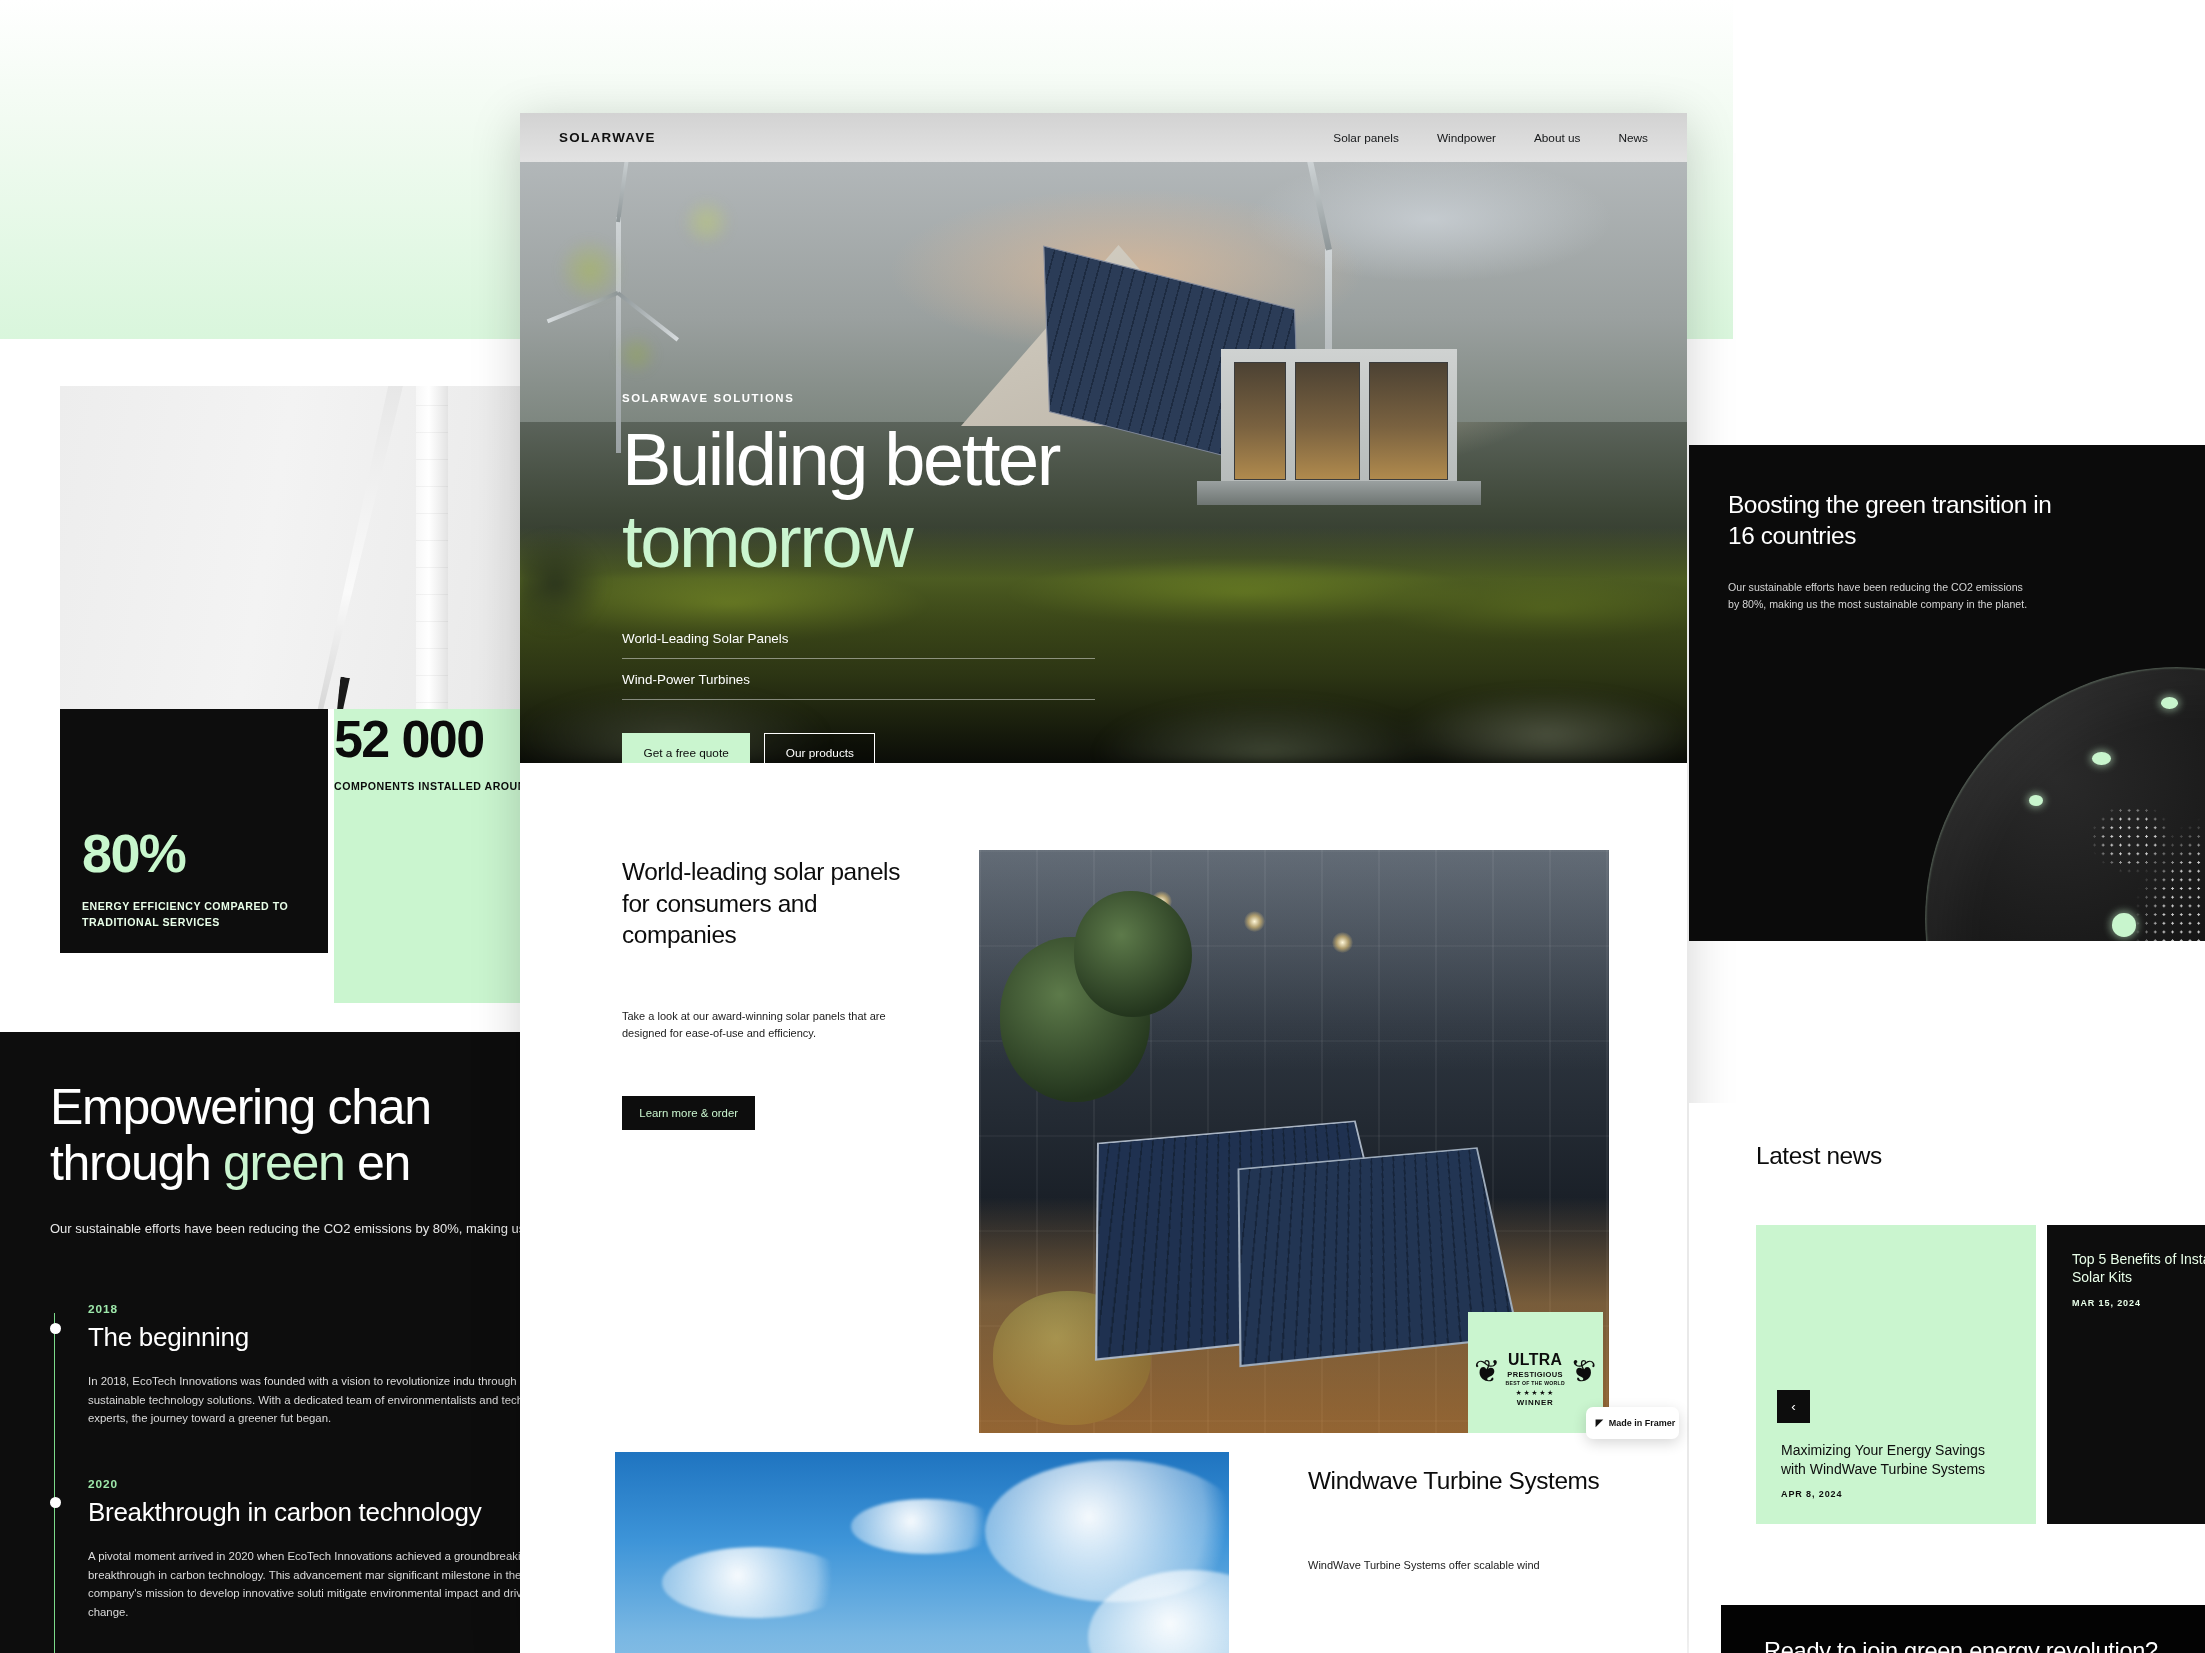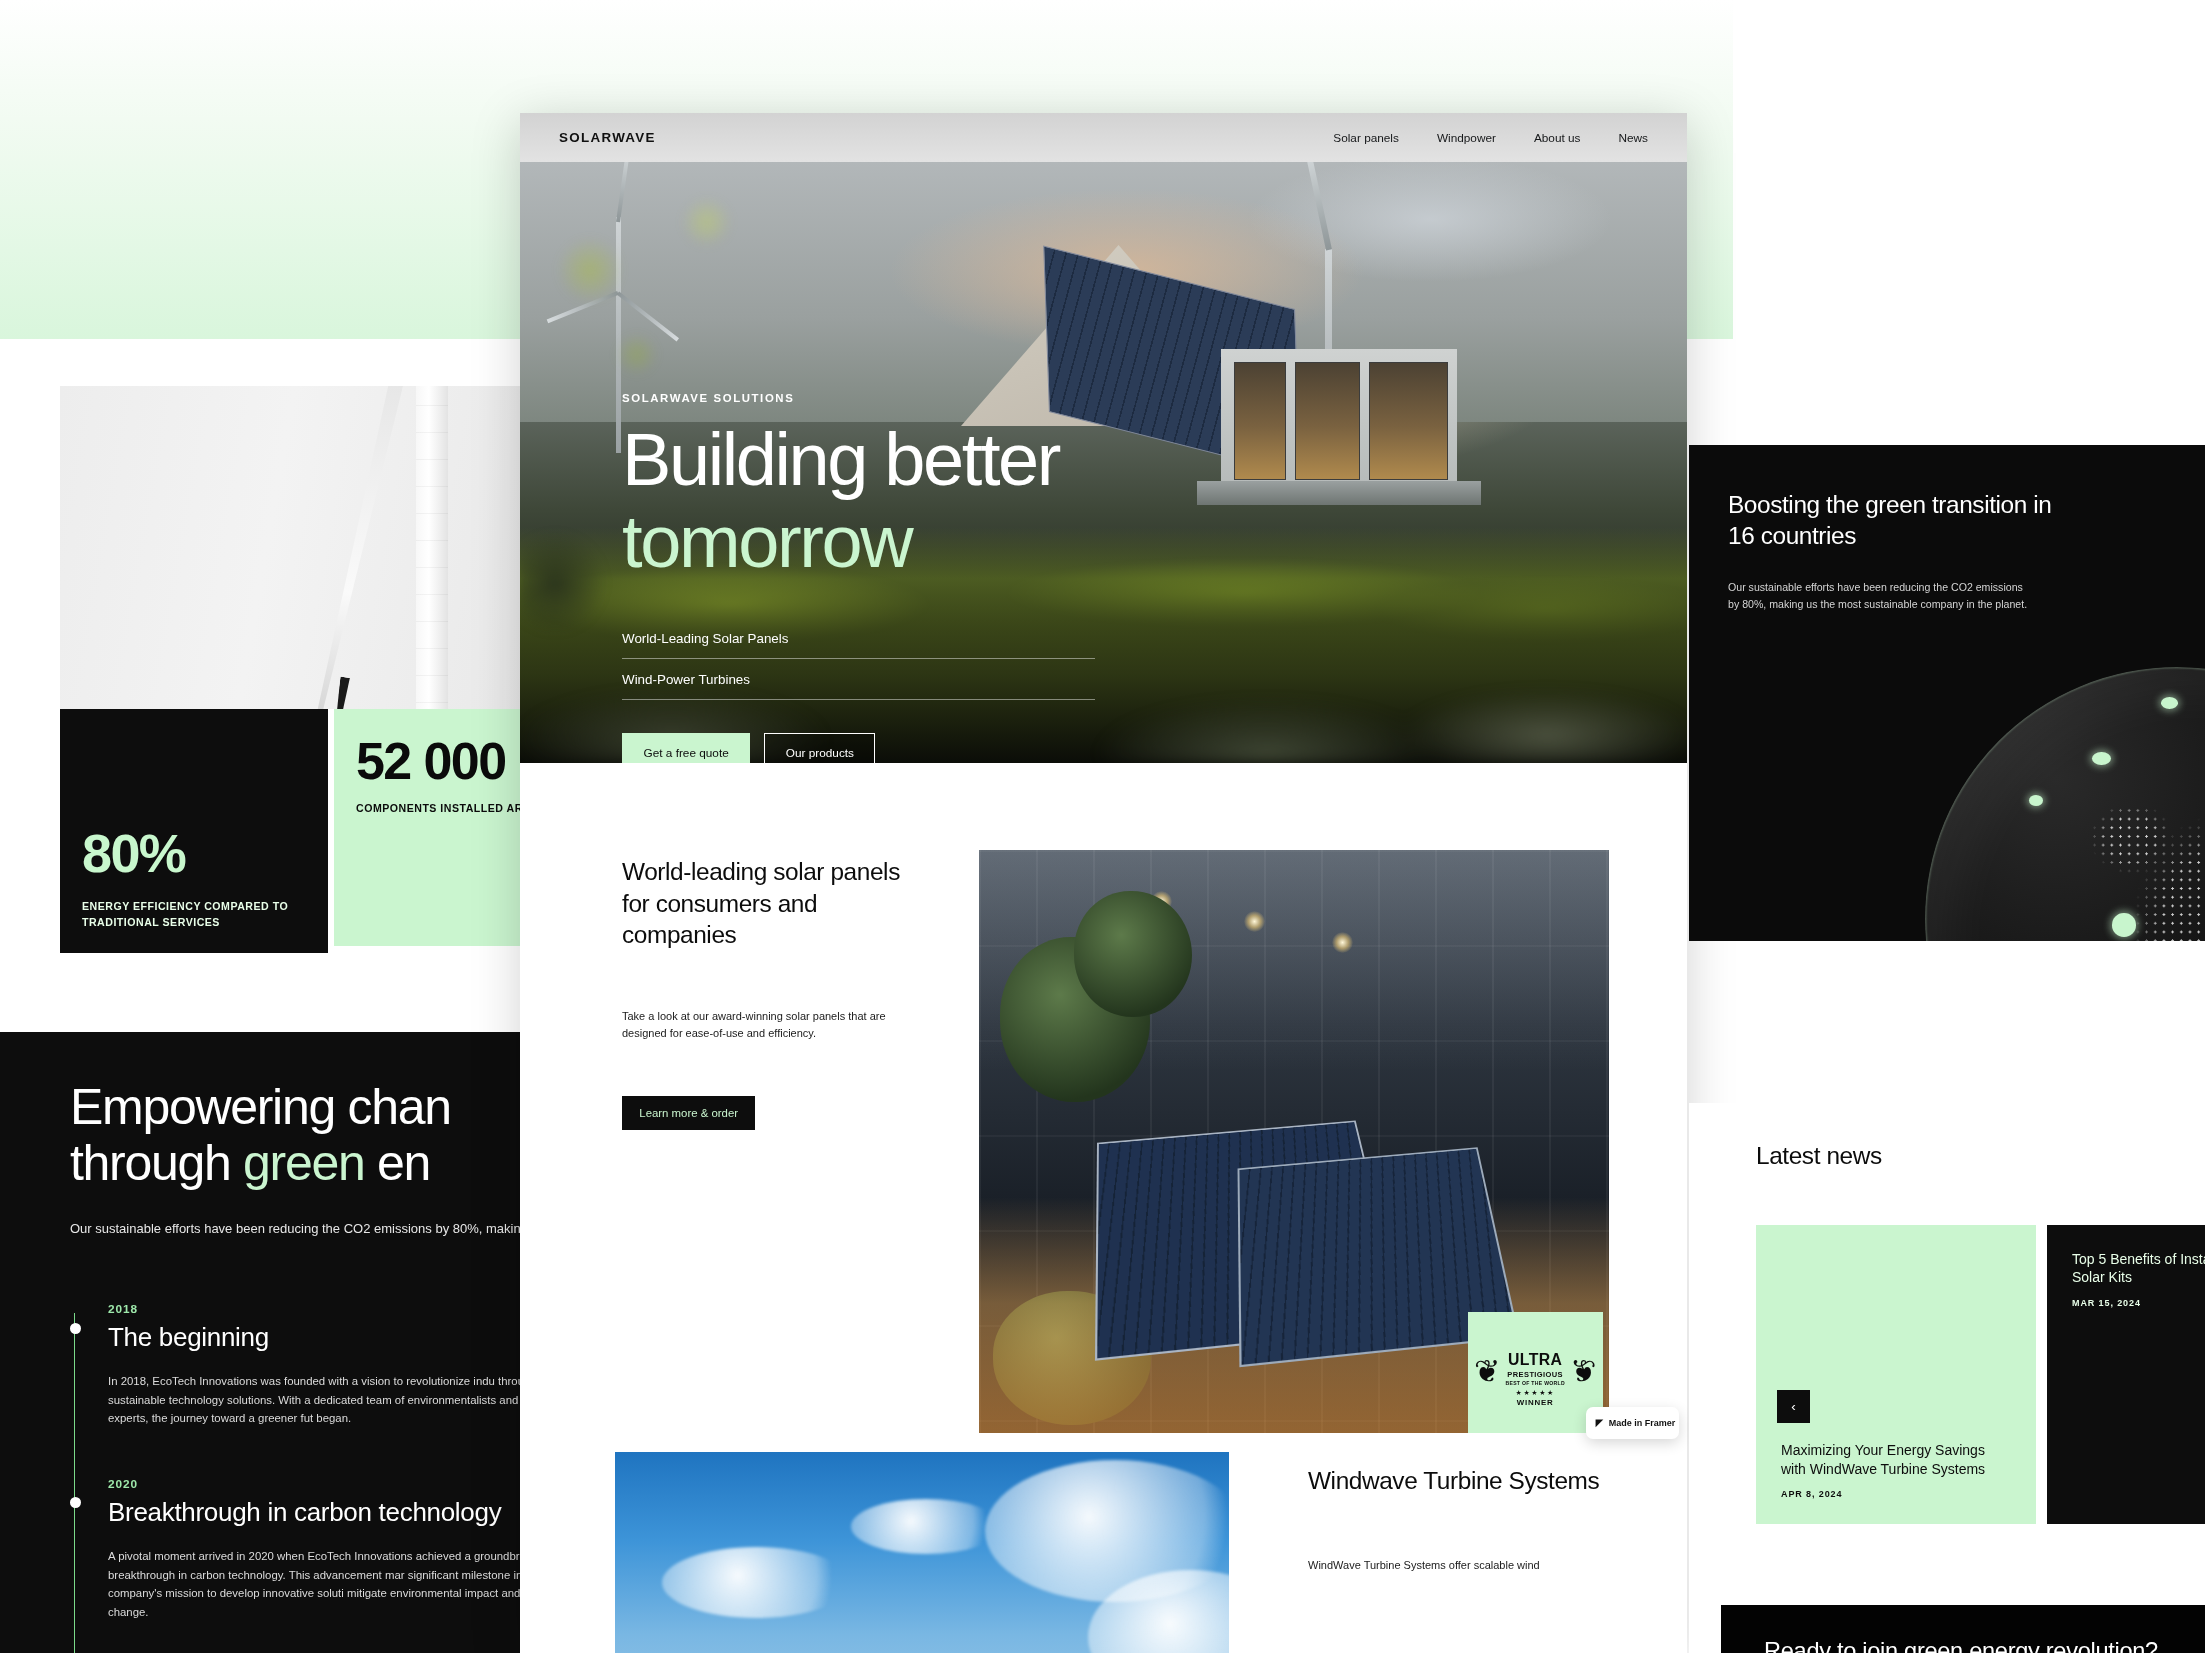--- a/index.html
+++ b/index.html
@@ -51,36 +51,36 @@
   .stat-dark .big {
     position:absolute; left:22px; bottom:69px;
     font-size:54px; font-weight:700; color:#c8f7cd; letter-spacing:-1.6px;
   }
   .stat-dark .cap {
     position:absolute; left:22px; bottom:22px; width:228px;
     font-size:10.6px; font-weight:700; color:#e9ffe9; letter-spacing:0.5px; line-height:1.5;
     text-transform:uppercase;
   }
   .stat-mint {
-    position:absolute; left:334px; top:709px; width:221px; height:237px;
-    background:#caf5cf; padding:22px;
+    position:absolute; left:334px; top:709px; width:221px; height:294px;
+    background:#caf5cf; 
     overflow:hidden;
   }
   .stat-mint .big {
     font-size:52px; font-weight:700; color:#0b0b0b; letter-spacing:-1.6px; white-space:nowrap;
   }
   .stat-mint .cap {
     margin-top:11px; font-size:10.6px; font-weight:700; color:#0b0b0b;
     letter-spacing:0.5px; white-space:nowrap; text-transform:uppercase;
   }
 
   
   .empower {
     position:absolute; left:0; top:1032px; width:551px; height:622px;
-    background:#0d0d0d; padding:47px 0 0 70px; overflow:hidden;
+    background:#0d0d0d; padding:47px 0 0 50px; overflow:hidden;
   }
   .empower h1 {
     font-size:50px; line-height:1.12; font-weight:500; color:#fff; letter-spacing:-1.3px;
     white-space:nowrap;
   }
   .empower h1 .green { color:#caf5cf; }
   .empower .sub {
     margin-top:28px; font-size:13px; line-height:1.55; color:#e7e7e7; white-space:nowrap;
   }
   .timeline { position:relative; margin-top:63px; padding-left:38px; }

